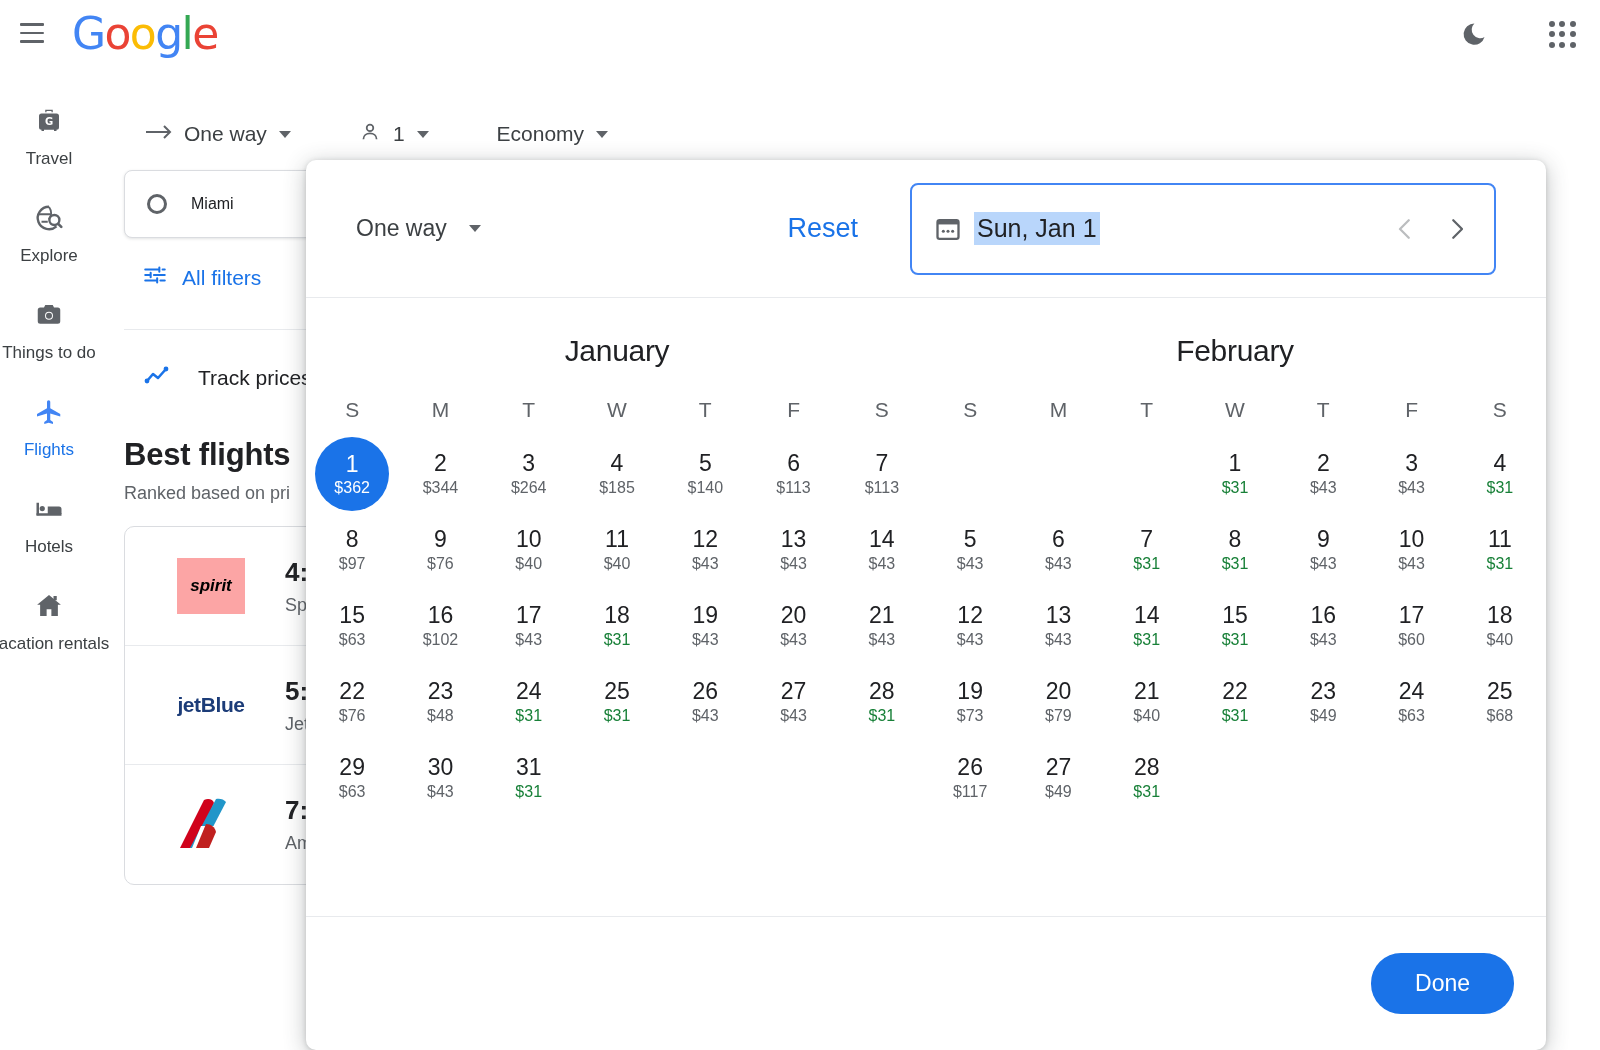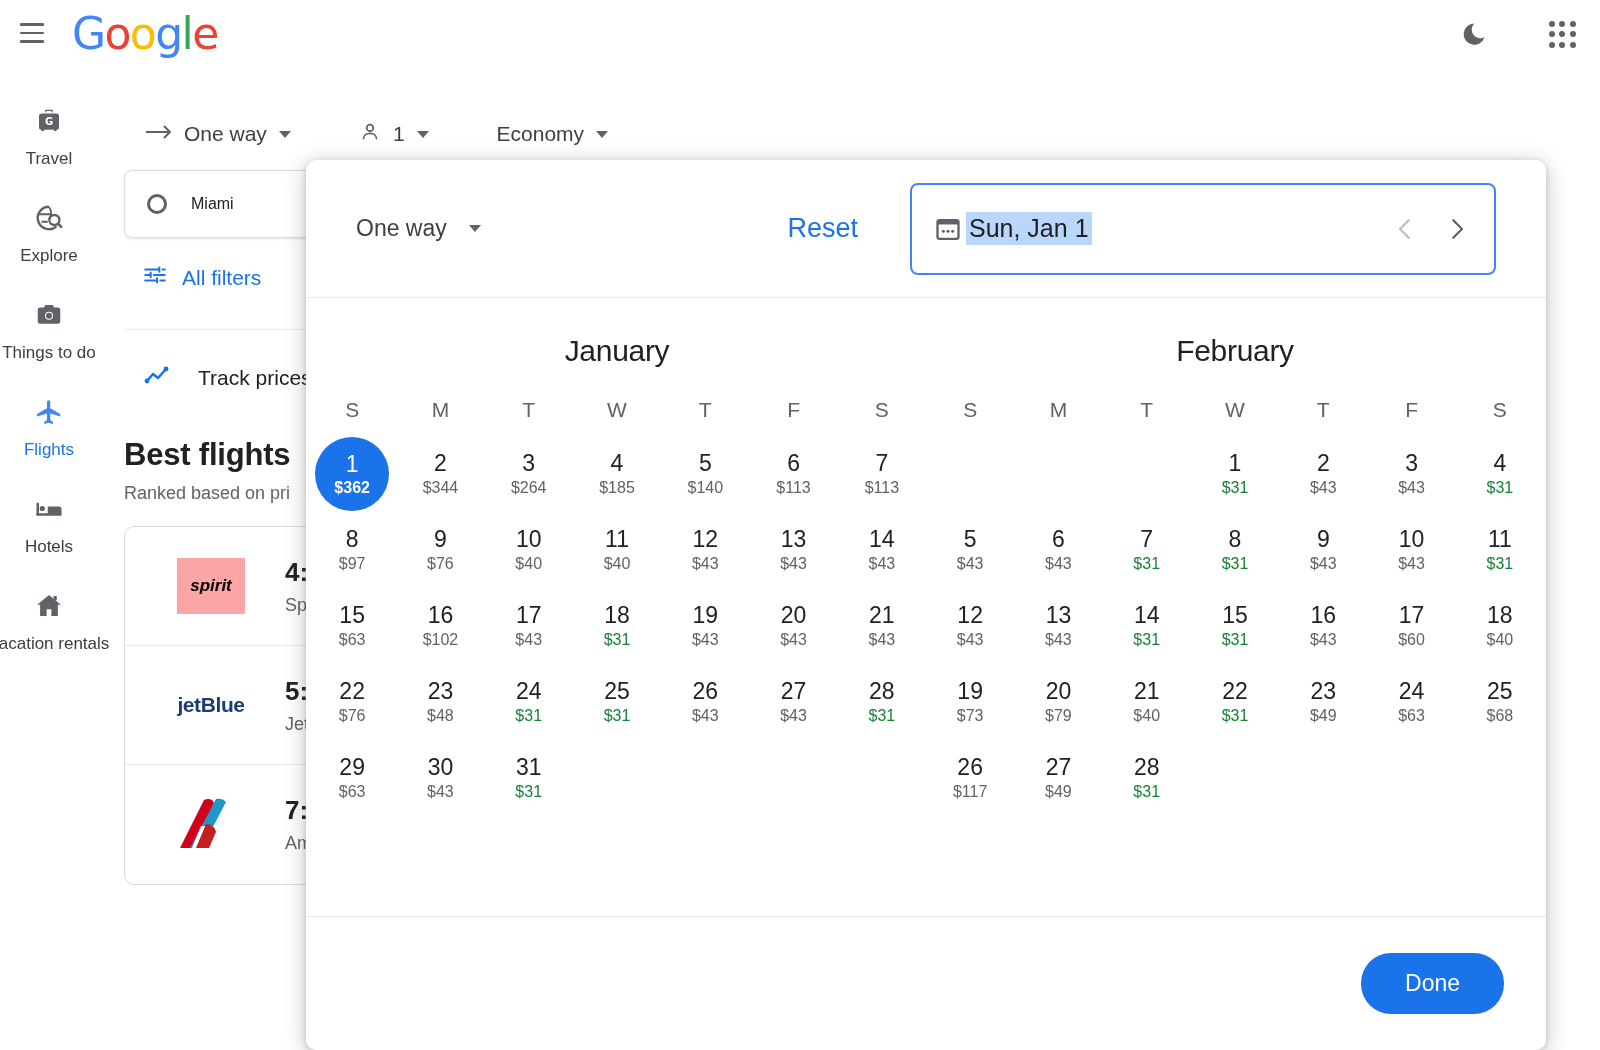--- a/index.html
+++ b/index.html
@@ -75,21 +75,21 @@
             box-shadow: 0 4px 22px rgba(60,64,67,.32), 0 1px 5px rgba(60,64,67,.2);
             overflow: hidden; }
   .dlg-head { height: 138px; display: flex; align-items: center; padding: 0 50px;
               border-bottom: 1px solid #e8eaed; }
   .dlg-trip { display: flex; align-items: center; gap: 22px; font-size: 23px; color: #3c4043;
               cursor: pointer; }
   .dlg-reset { margin-left: auto; margin-right: 52px; color: #1a73e8; font-size: 27px; cursor: pointer; }
   .date-field { width: 586px; height: 92px; border: 2px solid #4285f4; border-radius: 8px;
                 display: flex; align-items: center; padding: 0 22px; }
   .cal-ico { width: 28px; height: 28px; flex: 0 0 28px; }
-  .date-val { margin-left: 4px; font-size: 25px; background: #b9d6fb; color: #202124;
+  .date-val { margin-left: 12px; font-size: 25px; background: #b9d6fb; color: #202124;
               padding: 2px 3px; }
   .nav-btns { margin-left: auto; display: flex; align-items: center; gap: 22px; }
   .chev { width: 30px; height: 30px; cursor: pointer; }
   .chev.disabled { opacity: .42; }
 
   .months { display: flex; padding: 36px 2px 0; }
   .month { width: 620px; }
   .month-name { text-align: center; font-size: 30px; font-weight: 400; color: #202124;
                 letter-spacing: -.3px; }
   .dow { display: grid; grid-template-columns: repeat(7, 1fr); margin-top: 30px; }
@@ -100,25 +100,25 @@
           justify-content: center; gap: 2px; }
   .cell.has { cursor: pointer; }
   .cell .d { font-size: 23px; color: #202124; line-height: 26px; }
   .cell .p { font-size: 16px; color: #5f6368; line-height: 20px; font-weight: 500; }
   .cell .p.cheap { color: #188038; }
   .cell.sel { }
   .cell.sel .bub { width: 74px; height: 74px; border-radius: 50%; background: #1a73e8;
                    display: flex; flex-direction: column; align-items: center;
                    justify-content: center; gap: 1px; }
   .cell.sel .d { color: #fff; }
-  .cell.sel .p { color: #fff; font-weight: 700; }
+  .cell.sel .p { color: #fff; font-weight: 400; }
 
   .dlg-foot { position: absolute; left: 0; bottom: 0; width: 1240px; height: 134px;
               border-top: 1px solid #e8eaed; display: flex; align-items: center;
-              justify-content: flex-end; padding-right: 42px; margin-top: 24px; }
+              justify-content: flex-end; padding-right: 32px; margin-top: 24px; }
   .done-btn { background: #1a73e8; color: #fff; font-size: 23px; border: none;
               border-radius: 30px; padding: 17px 44px; cursor: pointer;
               font-family: "Liberation Sans", sans-serif; }
 </style>
 </head>
 <body>
 
 <div id="app">
 
   <div class="topbar">

